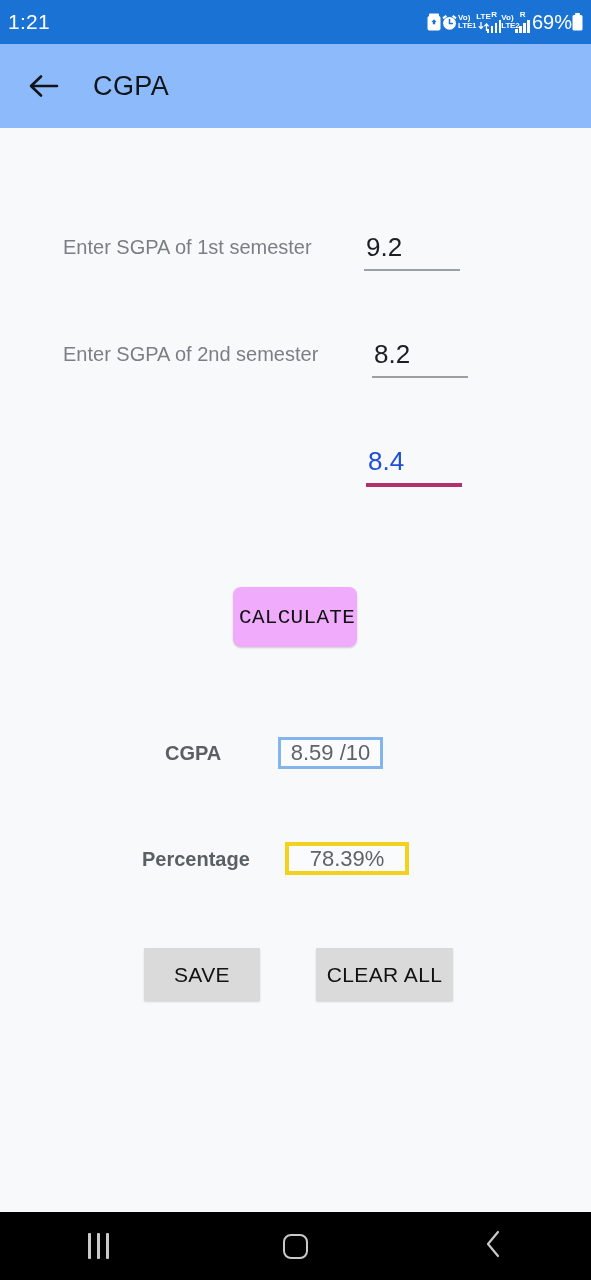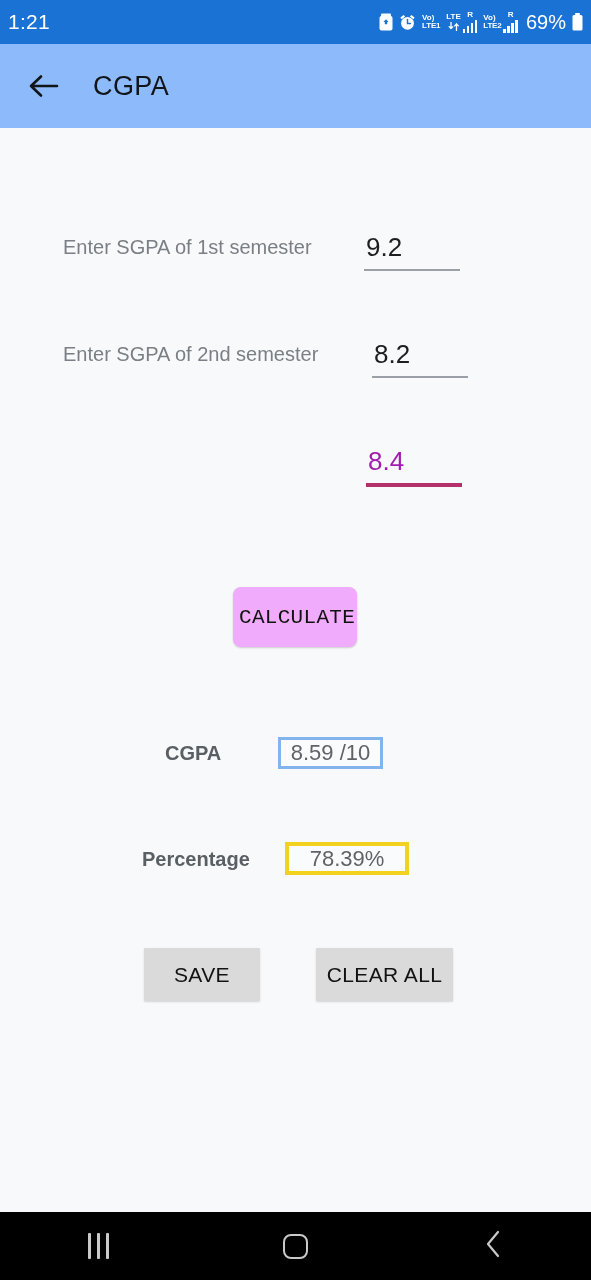--- a/index.html
+++ b/index.html
@@ -30,21 +30,20 @@
     box-sizing: border-box;
   }
   .status-clock {
     color: #ffffff;
     font-size: 21px;
     letter-spacing: 0.3px;
   }
   .status-icons {
     display: flex;
     align-items: center;
-    gap: 6px;
     color: #ffffff;
   }
   .si {
     display: inline-flex;
     align-items: center;
     justify-content: center;
   }
   .si svg { display: block; }
   .sim-stack {
     display: flex;
@@ -144,21 +143,21 @@
     border-bottom: 2px solid #9aa0a6;
     background: transparent;
     font-family: "Liberation Sans", sans-serif;
     font-size: 26px;
     color: #1c1f22;
     padding: 0 2px 6px 2px;
     outline: none;
   }
   .field-input.focused {
     border-bottom: 4px solid #b4306b;
-    color: #a21caf;
+    color: #1d4ed8;
   }
 
   .calc-btn {
     position: absolute;
     background: #f0abfc;
     border: none;
     border-radius: 8px;
     font-family: Liberation Mono, monospace;
     font-size: 21px;
     color: #121212;

